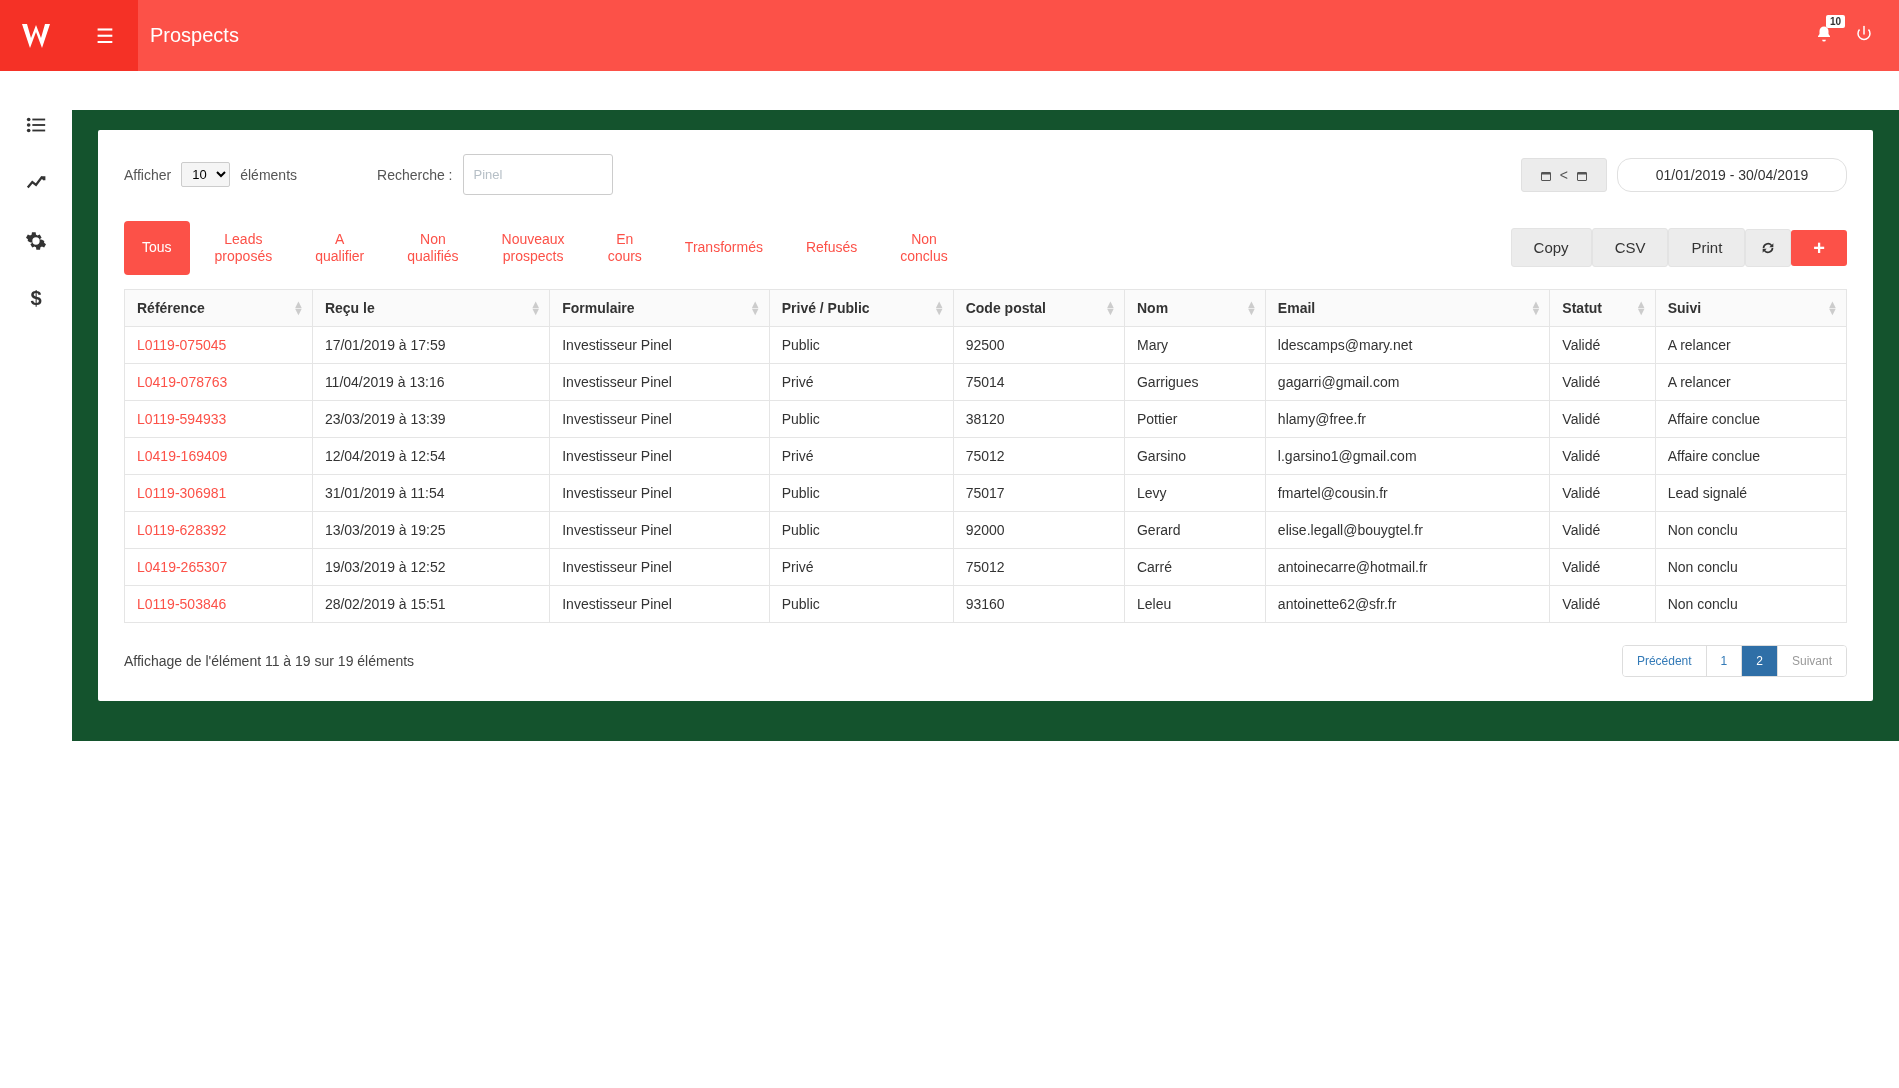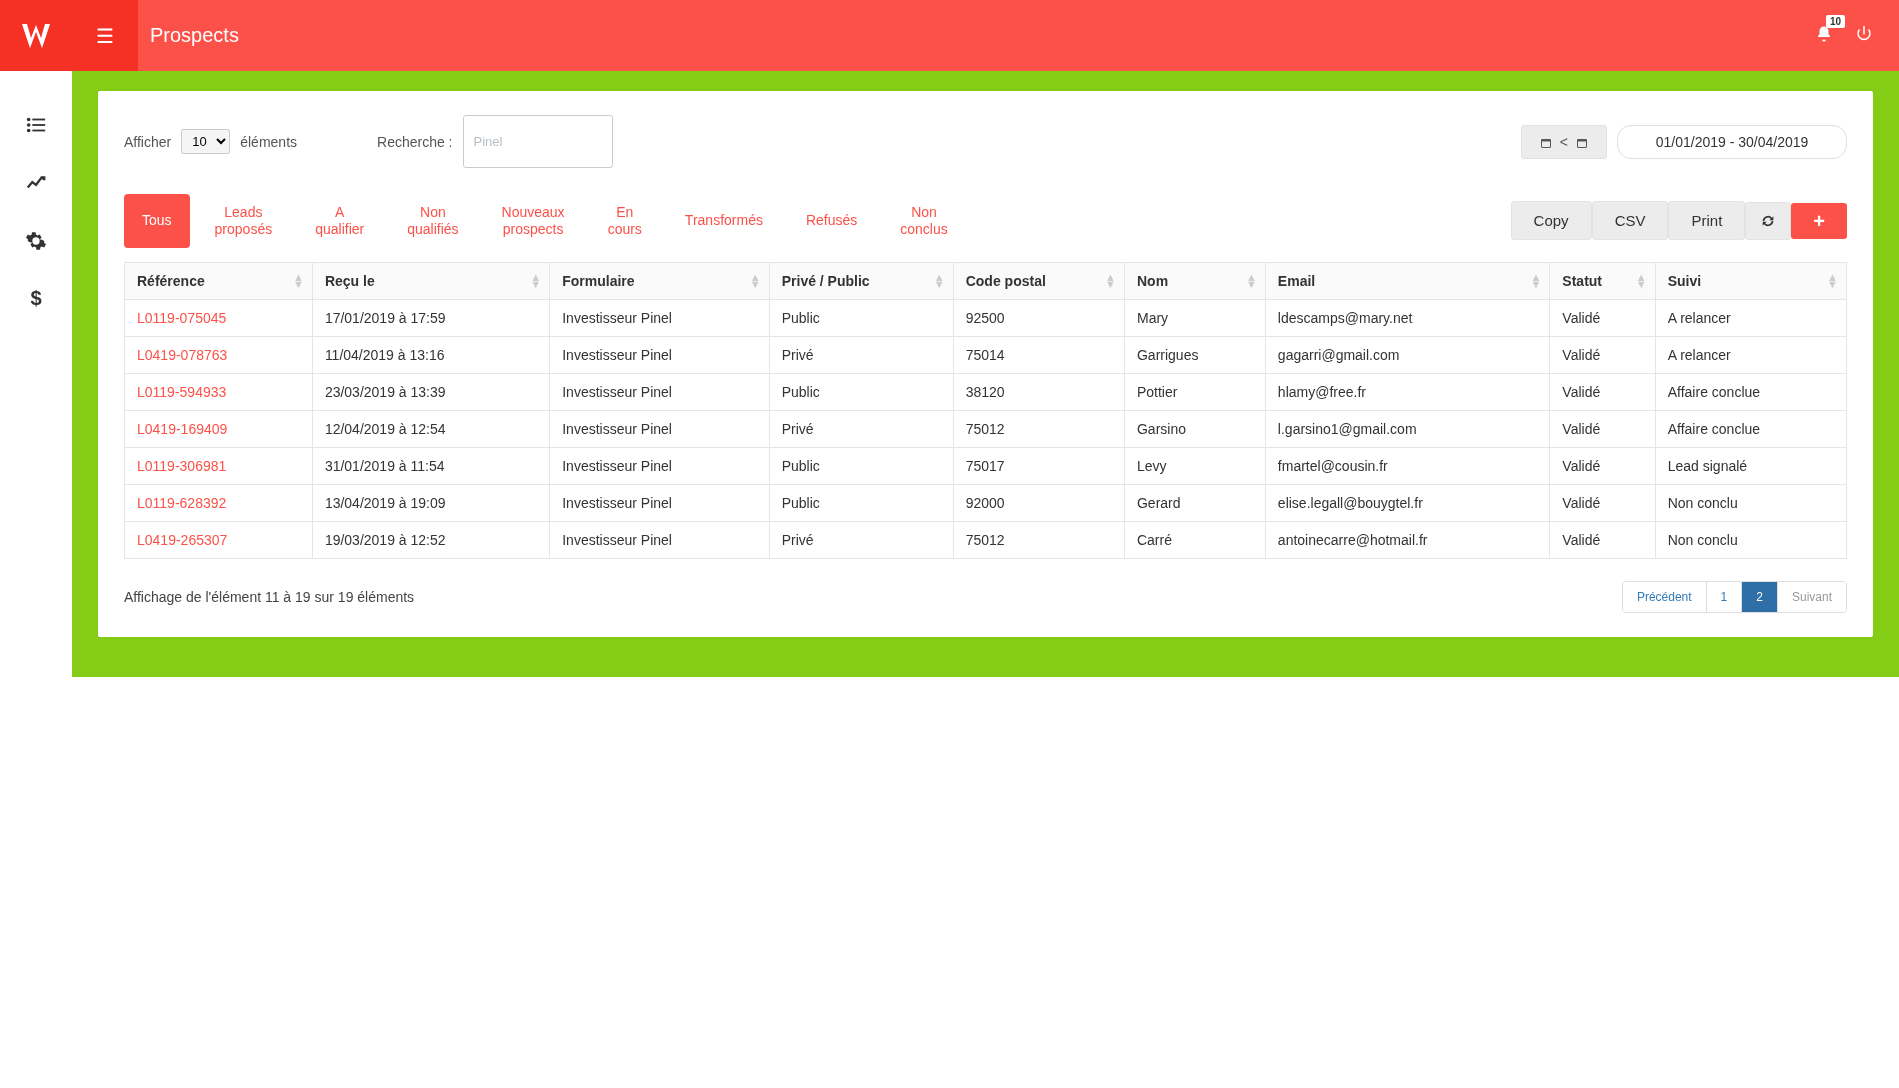--- a/index.html
+++ b/index.html
@@ -17,28 +17,28 @@
 .bell-wrap svg { width: 18px; height: 18px; fill: #fff; }
 .badge { position: absolute; top: -10px; right: -12px; background: #fff; color: #333; font-size: 10px; padding: 1px 4px; border-radius: 2px; font-weight: 600; }
 .power-icon { cursor: pointer; }
 .power-icon svg { width: 18px; height: 18px; fill: none; stroke: #fff; stroke-width: 2; }
 
 
 .layout { display: flex; }
 .sidebar { width: 72px; background: #fff; padding-top: 40px; display: flex; flex-direction: column; align-items: center; gap: 30px; }
 .sidebar-item { width: 28px; height: 28px; display: flex; align-items: center; justify-content: center; cursor: pointer; color: #333; }
 .sidebar-item svg { width: 22px; height: 22px; fill: #333; }
-.main { flex: 1; background: #84cc16; padding: 20px 26px 40px 26px; }
+.main { flex: 1; background: #14532d; padding: 20px 26px 40px 26px; margin-top: 39px; }
 .card { background: #fff; border-radius: 2px; padding: 24px 26px; }
 
 
 .controls-row { display: flex; align-items: center; gap: 10px; margin-bottom: 26px; }
 .controls-row label { color: #555; }
 .select-box { border: 1px solid #ccc; background: #f5f5f5; padding: 3px 6px; border-radius: 2px; font-size: 13px; appearance: menulist; }
-.search-input { border: 1px solid #ccc; padding: 18px 10px; width: 150px; border-radius: 3px; font-size: 13px; color: #b6bfc6; }
+.search-input { border: 1px solid #ccc; padding: 12px 10px; width: 150px; border-radius: 3px; font-size: 13px; color: #b6bfc6; }
 .controls-spacer { flex: 1; }
 .date-nav { background: #ececec; border: 1px solid #e0e0e0; padding: 8px 18px; border-radius: 3px; cursor: pointer; display: flex; align-items: center; gap: 8px; color: #555; }
 .date-range { border: 1px solid #e0e0e0; padding: 8px 16px; border-radius: 14px; min-width: 230px; text-align: center; }
 
 
 .tabs-row { display: flex; align-items: stretch; margin-bottom: 14px; }
 .tabs { display: flex; gap: 7px; }
 .tab { padding: 10px 18px; color: #fc5148; background: transparent; border: none; cursor: pointer; font-size: 14px; text-align: center; line-height: 1.2; }
 .tab.active { background: #fc5148; color: #fff; border-radius: 4px; }
 .tab.multi { display: flex; flex-direction: column; justify-content: center; }
@@ -268,37 +268,48 @@
               <td>Investisseur Pinel</td>
               <td>Public</td>
               <td>75017</td>
               <td>Levy</td>
               <td>fmartel@cousin.fr</td>
               <td>Validé</td>
               <td>Lead signalé</td>
             </tr>
             <tr>
               <td class="ref"><a href="#">L0119-628392</a></td>
-              <td>13/04/2019 à 19:09</td>
+              <td>13/03/2019 à 19:25</td>
               <td>Investisseur Pinel</td>
               <td>Public</td>
               <td>92000</td>
               <td>Gerard</td>
               <td>elise.legall@bouygtel.fr</td>
               <td>Validé</td>
               <td>Non conclu</td>
             </tr>
             <tr>
               <td class="ref"><a href="#">L0419-265307</a></td>
               <td>19/03/2019 à 12:52</td>
               <td>Investisseur Pinel</td>
               <td>Privé</td>
               <td>75012</td>
               <td>Carré</td>
               <td>antoinecarre@hotmail.fr</td>
+              <td>Validé</td>
+              <td>Non conclu</td>
+            </tr>
+            <tr>
+              <td class="ref"><a href="#">L0119-503846</a></td>
+              <td>28/02/2019 à 15:51</td>
+              <td>Investisseur Pinel</td>
+              <td>Public</td>
+              <td>93160</td>
+              <td>Leleu</td>
+              <td>antoinette62@sfr.fr</td>
               <td>Validé</td>
               <td>Non conclu</td>
             </tr>
           </tbody>
       </table>
 
       <div class="tbl-footer">
         <div class="tbl-info">Affichage de l'élément 11 à 19 sur 19 éléments</div>
         <div class="tbl-spacer"></div>
         <div class="pagination">

